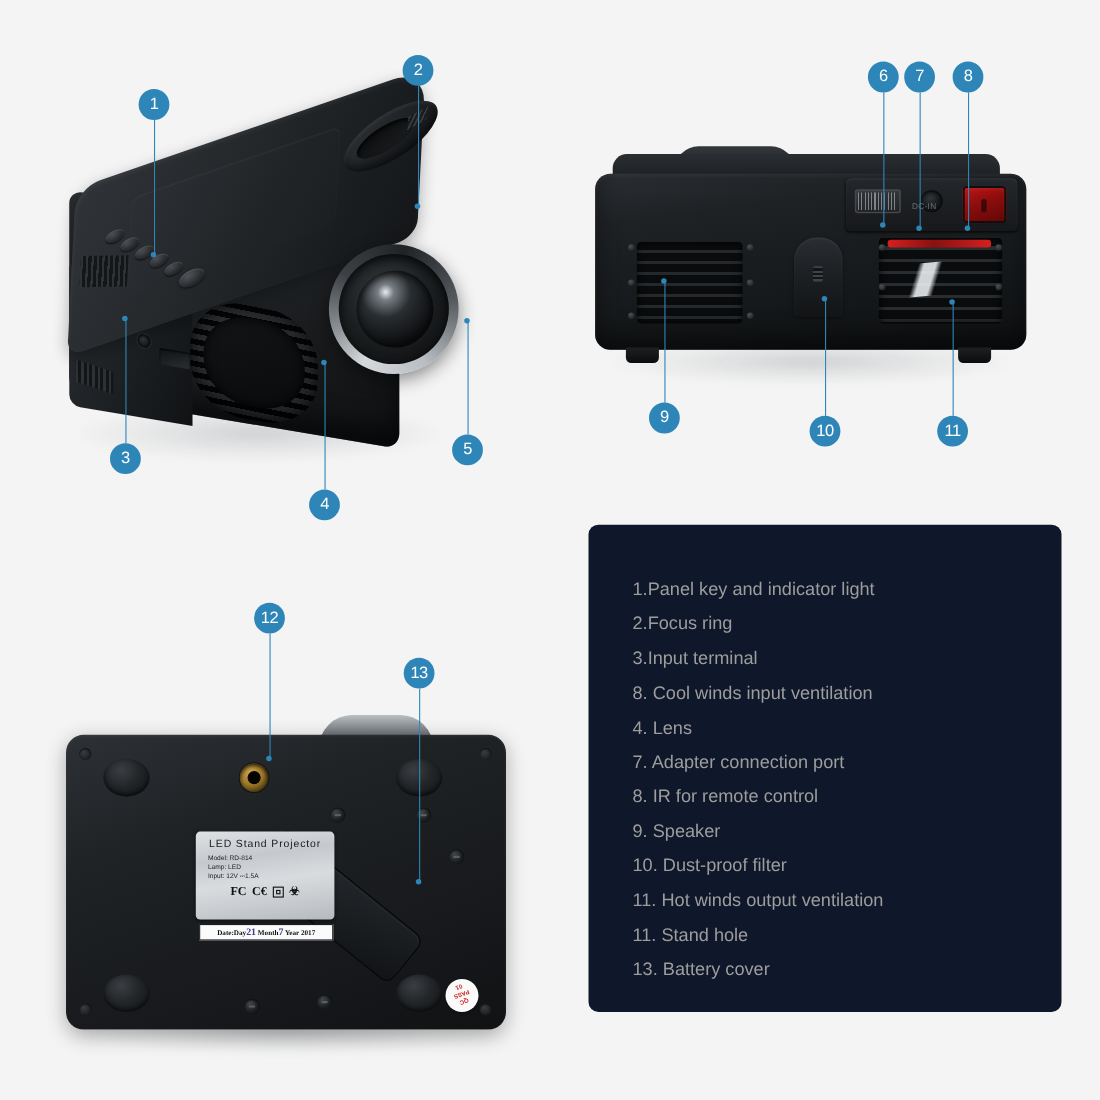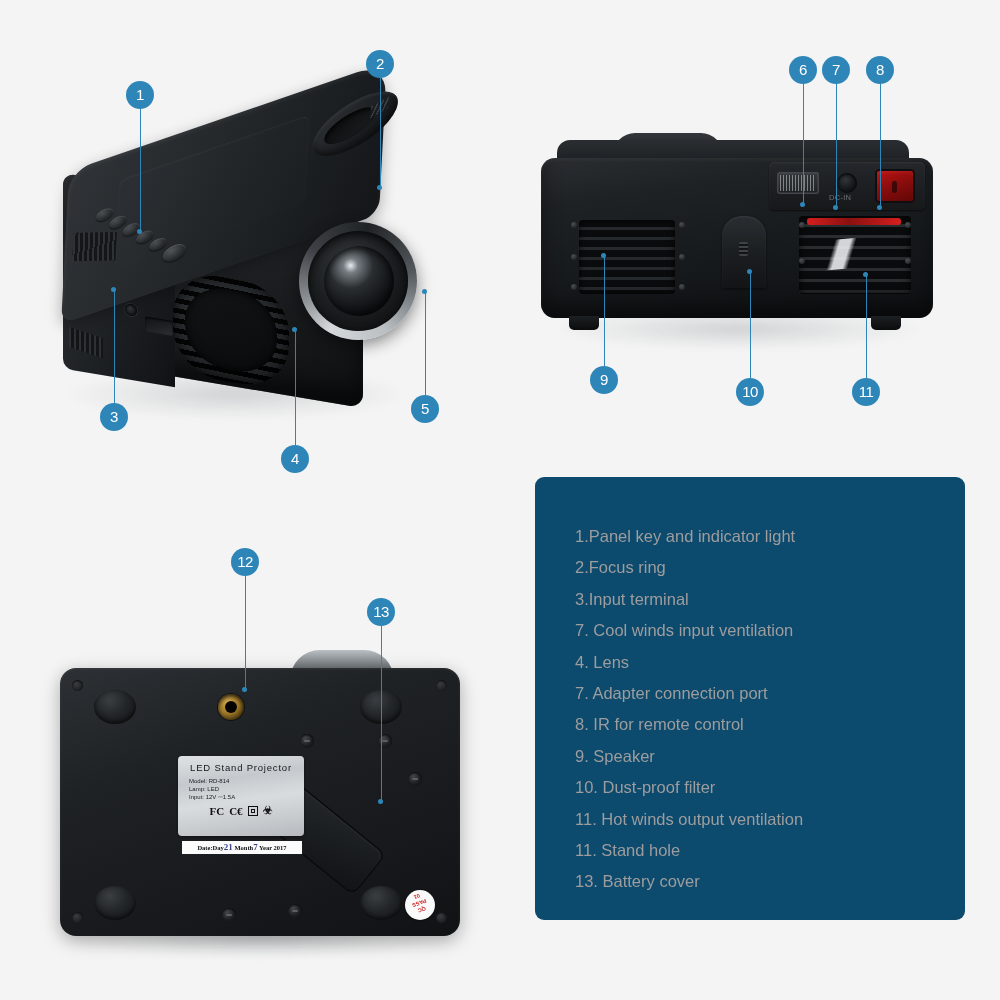--- a/index.html
+++ b/index.html
@@ -250,21 +250,21 @@
   .v2-dc {
     position: absolute;
     left: 68px; top: 11px;
     width: 20px; height: 20px;
     border-radius: 50%;
     background: radial-gradient(circle at 42% 35%, #31353a 0%, #131517 58%, #030304 100%);
     box-shadow: inset 0 1px 3px rgba(0,0,0,0.95);
   }
   .v2-dc-label {
     position: absolute;
-    left: 60px; top: 31px;
+    left: 60px; top: 21px;
     font-size: 7.5px;
     color: #6d7276;
     letter-spacing: 0.3px;
   }
   .v2-ir {
     position: absolute;
     left: 106px; top: 7px;
     width: 40px; height: 34px;
     border-radius: 4px;
     background: linear-gradient(160deg, #c21616 0%, #8d0d0d 45%, #5d0606 100%);
@@ -502,21 +502,21 @@
     padding-top: 7px;
     font-family: "Liberation Sans", sans-serif;
     font-weight: bold;
   }
 
   
   #legend {
     position: absolute;
     left: 535px; top: 477px;
     width: 430px; height: 443px;
-    background: #0c4a6e;
+    background: #0f172a;
     border-radius: 9px;
   }
   #legend ol { list-style: none; padding: 44px 0 0 40px; }
   #legend li {
     font-size: 16.5px;
     line-height: 31.4px;
     color: #9d9d9d;
     font-family: "Liberation Sans", sans-serif;
     white-space: nowrap;
   }
@@ -716,21 +716,21 @@
 
   <div class="badge" style="left:367px; top:598px;">13</div>
   <div class="leader" style="left:380.5px; top:626px; height:176px;"></div>
   <div class="leader-dot" style="left:378px; top:799px;"></div>
 
   <div id="legend">
     <ol>
       <li>1.Panel key and indicator light</li>
       <li>2.Focus ring</li>
       <li>3.Input terminal</li>
-      <li>7. Cool winds input ventilation</li>
+      <li>8. Cool winds input ventilation</li>
       <li>4. Lens</li>
       <li>7. Adapter connection port</li>
       <li>8. IR for remote control</li>
       <li>9. Speaker</li>
       <li>10. Dust-proof filter</li>
       <li>11. Hot winds output ventilation</li>
       <li>11. Stand hole</li>
       <li>13. Battery cover</li>
     </ol>
   </div>

